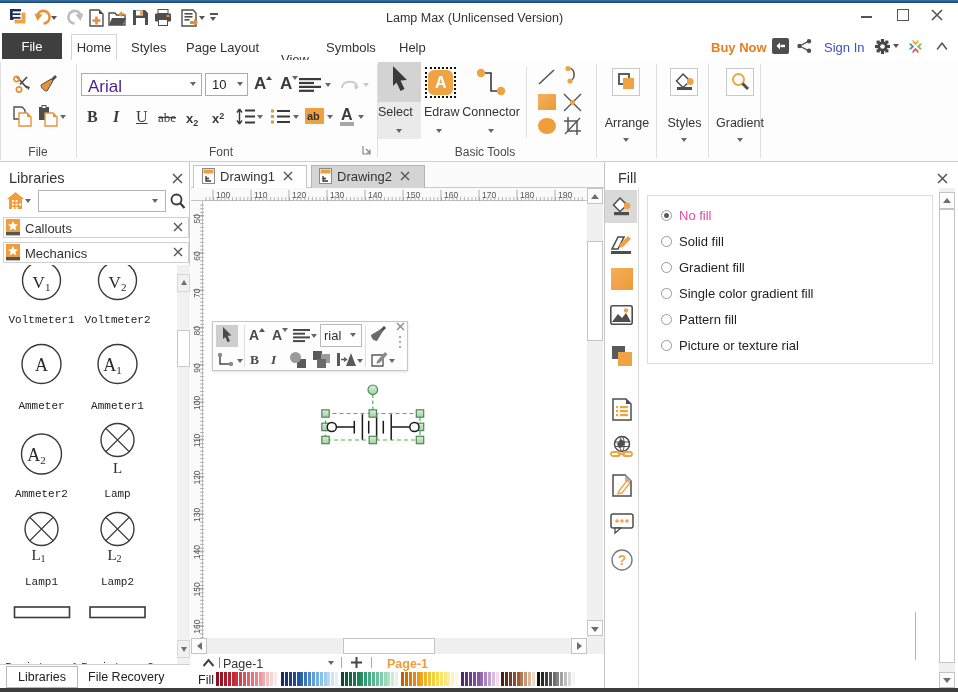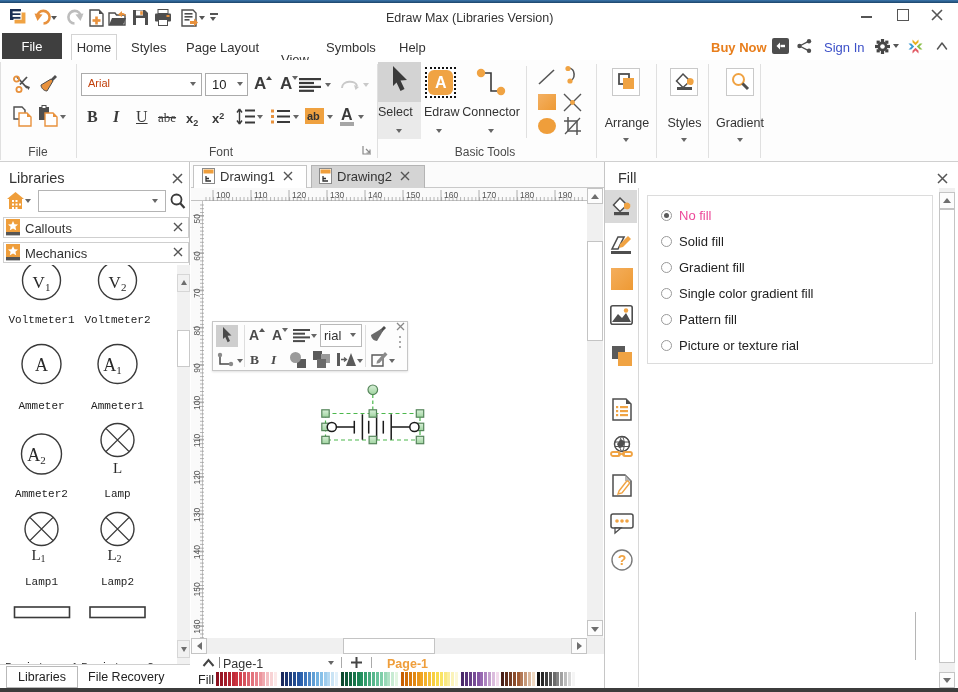--- a/index.html
+++ b/index.html
@@ -66,21 +66,21 @@
  <rect x="3.5" y="4" width="8" height="1.6" fill="#4e4e4e"></rect>
  <rect x="3.5" y="7" width="8" height="1.6" fill="#4e4e4e"></rect>
  <rect x="3.5" y="10" width="5" height="1.6" fill="#4e4e4e"></rect>
  <path d="M9 12 h4 v-2.5 l4 4 -4 4 v-2.5 h-4 z" fill="#e8913c"></path>
 </svg>
 <div class="caret" style="left:199px;top:16px;border-top-color:#555;"></div>
 
 <div class="a" style="left:210px;top:13px;width:8px;height:1.6px;background:#555;"></div>
 <div class="caret" style="left:210px;top:17px;border-top-color:#555;"></div>
 
-<div class="tx" style="left:386px;top:11px;font-size:12.5px;color:#333;">Edraw Max (Libraries Version)</div>
+<div class="tx" style="left:386px;top:11px;font-size:12.5px;color:#333;">Lamp Max (Unlicensed Version)</div>
 
 <div class="a" style="left:861px;top:16px;width:11px;height:1.8px;background:#555;"></div>
 <div class="a" style="left:897px;top:9px;width:12px;height:12px;border:1.6px solid #555;"></div>
 <svg class="a" style="left:931px;top:9px;" width="12" height="12" viewBox="0 0 12 12">
  <path d="M1 1 L11 11 M11 1 L1 11" stroke="#555" stroke-width="1.6"></path>
 </svg>
 
 <div class="a" style="left:2px;top:33px;width:60px;height:26px;background:#3f3f3f;"></div>
 <div class="tx" style="left:2px;top:39px;width:60px;text-align:center;font-size:13px;color:#fff;">File</div>
 <div class="a" style="left:71px;top:34px;width:46px;height:27px;background:#fff;border:1px solid #d4d4d4;border-bottom:none;"></div>
@@ -159,21 +159,21 @@
 </svg>
 <svg class="a" style="left:38px;top:105px;" width="20" height="22" viewBox="0 0 20 22">
  <rect x="1" y="2" width="10" height="13" fill="#4e4e4e"></rect>
  <rect x="4" y="0.5" width="4" height="3" fill="#fff" stroke="#4e4e4e"></rect>
  <path d="M7 8 h8 l4 4 v9 h-12 z" fill="#fff" stroke="#e8913c" stroke-width="1.4"></path>
  <path d="M15 8 l4 4 h-4 z" fill="#e8913c"></path>
 </svg>
 <div class="caret" style="left:60px;top:115px;"></div>
 
 <div class="a" style="left:81px;top:73px;width:121px;height:23px;border:1px solid #ababab;background:#fff;"></div>
-<div class="tx" style="left:88px;top:77px;font-size:11px;color:#c2410c;">Arial</div>
+<div class="tx" style="left:88px;top:77px;font-size:17px;color:#4c1d95;">Arial</div>
 <div class="caret" style="left:190px;top:82px;"></div>
 <div class="a" style="left:205px;top:73px;width:43px;height:23px;border:1px solid #ababab;background:#fff;"></div>
 <div class="tx" style="left:212px;top:77px;font-size:13px;color:#222;">10</div>
 <div class="caret" style="left:237px;top:82px;"></div>
 <div class="tx" style="left:254px;top:74px;font-size:17px;font-weight:bold;color:#3a3a3a;">A</div>
 <div class="caret" style="left:266px;top:76px;border-top:none;border-bottom:4px solid #444;"></div>
 <div class="tx" style="left:280px;top:74px;font-size:17px;font-weight:bold;color:#3a3a3a;">A</div>
 <div class="caret" style="left:292px;top:76px;"></div>
 <svg class="a" style="left:299px;top:78px;" width="22" height="14" viewBox="0 0 22 14">
  <rect x="0" y="0" width="22" height="2.2" fill="#3a3a3a"></rect>

